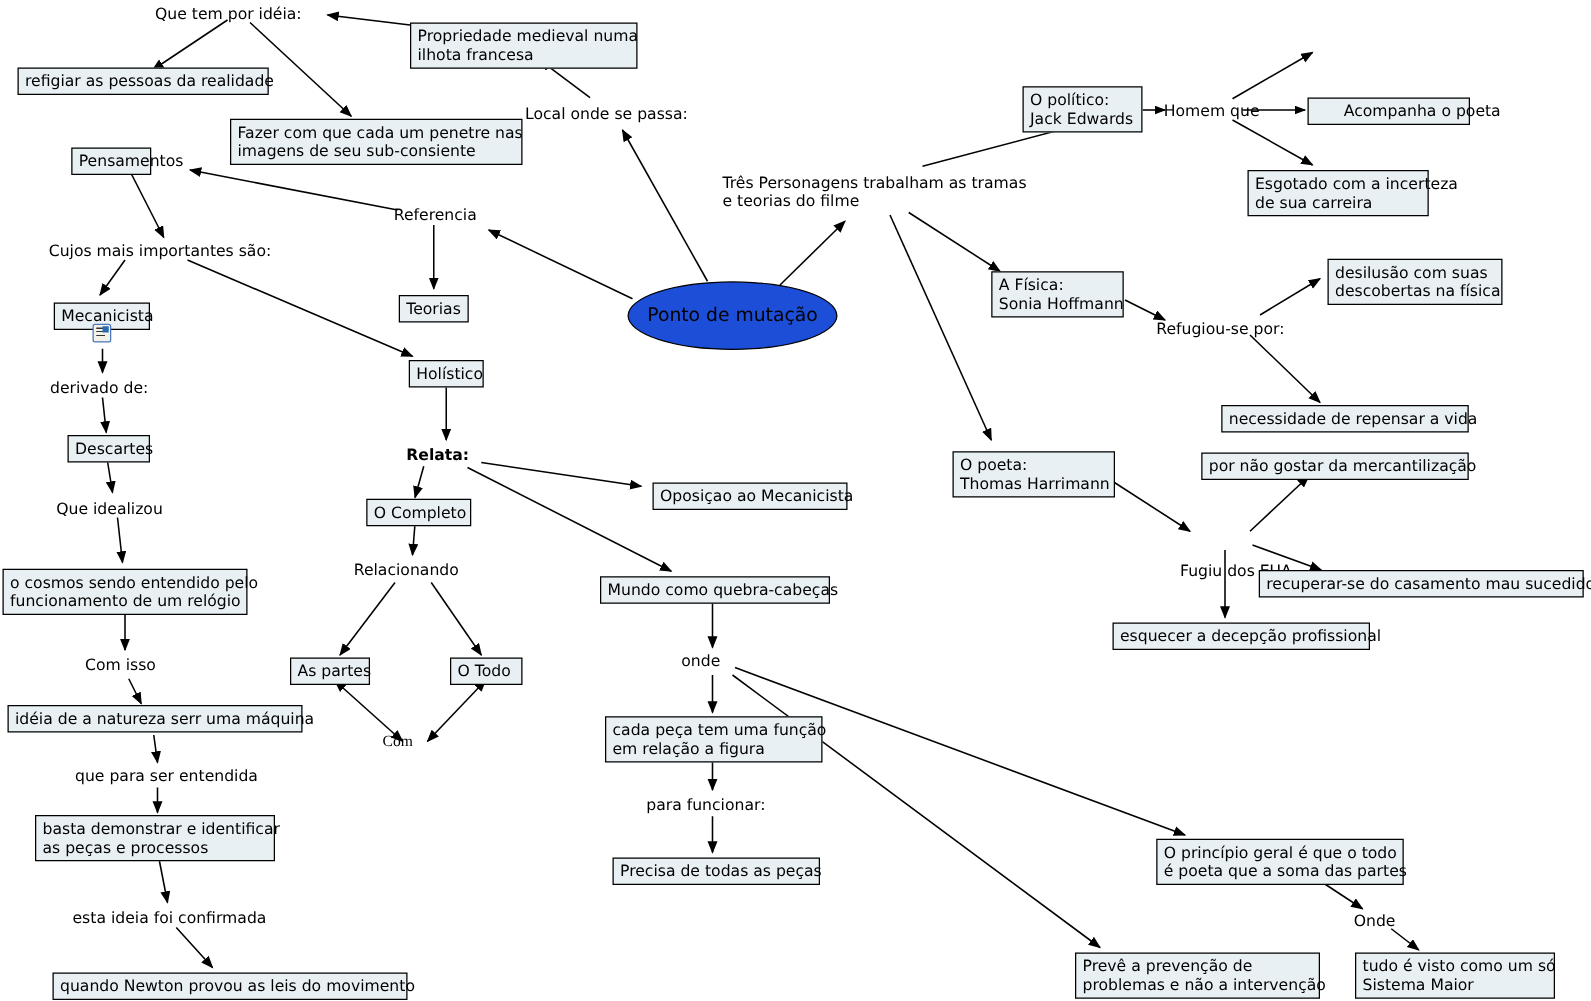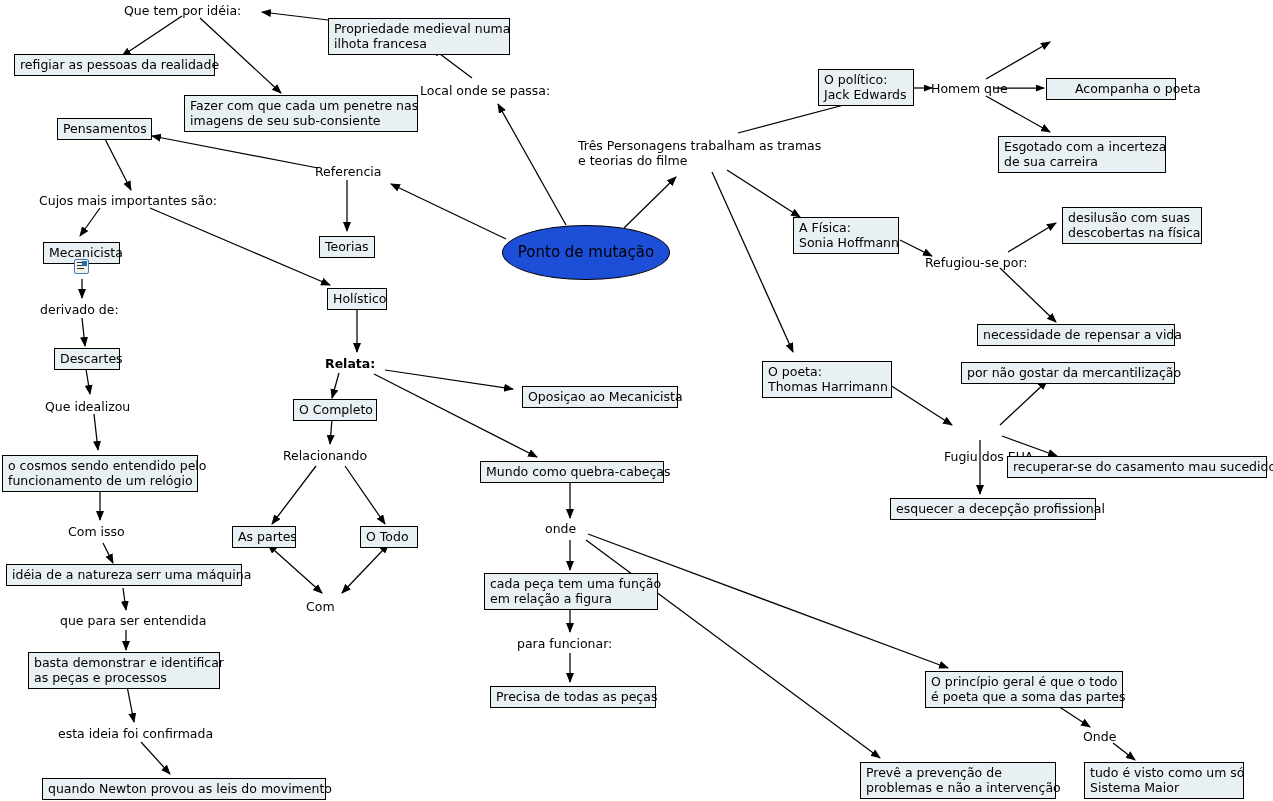--- a/index.html
+++ b/index.html
@@ -227,26 +227,26 @@
   <div class="node box" style="left:818px; top:69px; width:96px;">O político:
 Jack Edwards</div>
 
   <div class="node plain" style="left:931px; top:81px; width:64px;">Homem que</div>
 
   <div class="node box" style="left:1046px; top:78px; width:130px;padding-left:28px;">Acompanha o poeta</div>
 
   <div class="node box" style="left:184px; top:95px; width:234px;">Fazer com que cada um penetre nas
 imagens de seu sub-consiente</div>
 
-  <div class="node box" style="left:57px; top:118px; width:95px;">Pensamentos</div>
+  <div class="node box" style="left:57px; top:118px; width:64px;">Pensamentos</div>
 
   <div class="node plain" style="left:578px; top:138px; width:243px;">Três Personagens trabalham as tramas
 e teorias do filme</div>
 
-  <div class="node box" style="left:998px; top:136px; width:168px;">Esgotado com a incerteza
+  <div class="node box" style="left:998px; top:136px; width:145px;">Esgotado com a incerteza
 de sua carreira</div>
 
   <div class="node plain" style="left:315px; top:164px; width:70px;">Referencia</div>
 
   <div class="node plain" style="left:39px; top:193px; width:186px;">Cujos mais importantes são:</div>
 
   <div class="node box" style="left:793px; top:217px; width:106px;">A Física:
 Sonia Hoffmann</div>
 
   <div class="node box" style="left:1062px; top:207px; width:140px;">desilusão com suas
@@ -304,21 +304,21 @@
   <div class="node box" style="left:232px; top:526px; width:64px;">As partes</div>
 
   <div class="node box" style="left:360px; top:526px; width:58px;">O Todo</div>
 
   <div class="node plain" style="left:545px; top:521px; width:50px;">onde</div>
 
   <div class="node box" style="left:6px; top:564px; width:236px;">idéia de a natureza serr uma máquina</div>
 
   <div class="node plain" style="left:60px; top:613px; width:140px;">que para ser entendida</div>
 
-  <div class="node plain" style="left:306px; top:599px; width:54px;">Com</div>
+  <div class="node plain" style="left:306px; top:586px; width:54px;font-family:Liberation Serif, serif;">Com</div>
 
   <div class="node box" style="left:484px; top:573px; width:174px;">cada peça tem uma função
 em relação a figura</div>
 
   <div class="node box" style="left:28px; top:652px; width:192px;">basta demonstrar e identificar
 as peças e processos</div>
 
   <div class="node plain" style="left:517px; top:636px; width:106px;">para funcionar:</div>
 
   <div class="node box" style="left:925px; top:671px; width:198px;">O princípio geral é que o todo

